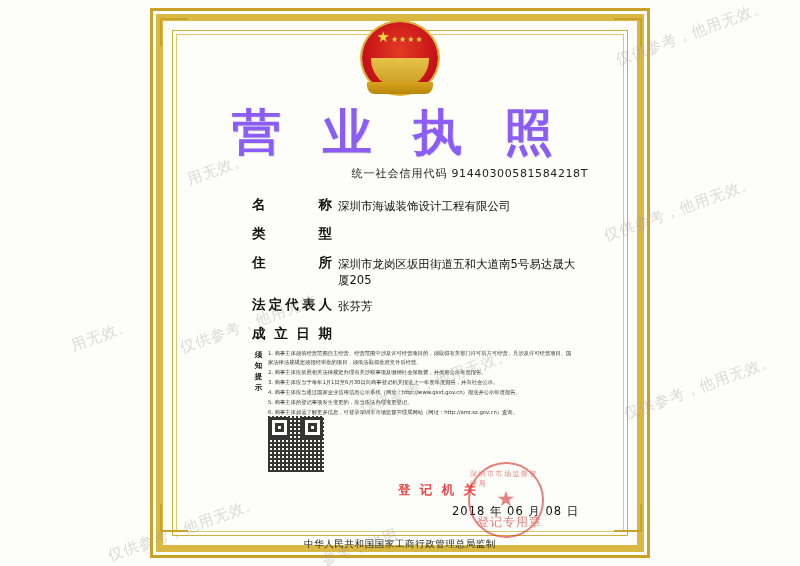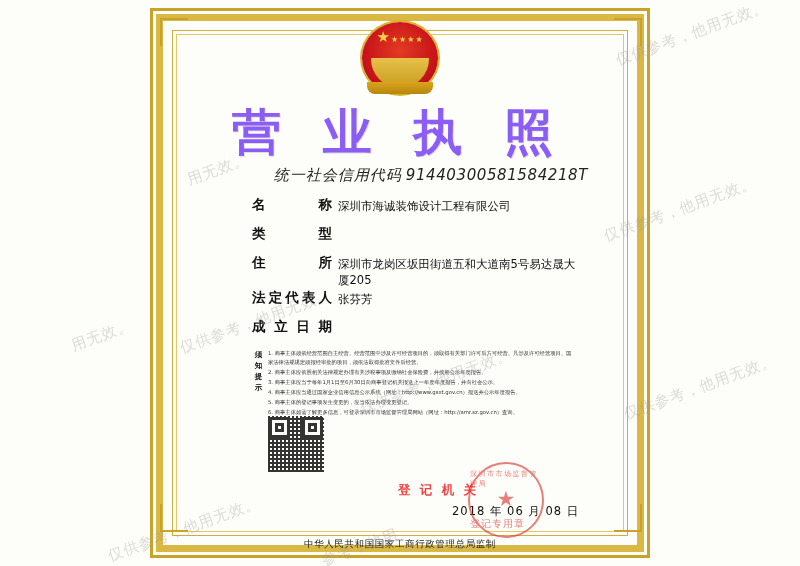--- a/index.html
+++ b/index.html
@@ -128,25 +128,24 @@
     letter-spacing: 14px;
     text-indent: 14px;
     color: #8b5cf6;
     text-shadow: 1px 1px 0 rgba(0,0,0,0.12);
   }
 
   .credit-code {
     position: absolute;
     right: 212px;
     top: 166px;
-    font-size: 15px;
+    font-size: 11px;
     color: #222;
     letter-spacing: 0.3px;
     white-space: nowrap;
-    font-style: italic;
   }
   .credit-code .label { letter-spacing: 1px; }
   .credit-code .value { margin-left: 4px; letter-spacing: 0.6px; }
 
   
   .fields {
     position: absolute;
     left: 252px;
     top: 196px;
     width: 330px;
@@ -168,21 +167,21 @@
     padding-right: 6px;
     box-sizing: border-box;
   }
   .row .v {
     flex: 1;
     font-size: 11.5px;
     color: #111;
     line-height: 16px;
     padding-top: 2px;
   }
-  .row.tall { margin-bottom: 1px; }
+  .row.tall { margin-bottom: 8px; }
 
   
   .notice {
     position: absolute;
     left: 252px;
     top: 349px;
     width: 320px;
     display: flex;
     align-items: flex-start;
   }
@@ -268,22 +267,22 @@
   }
   .seal .seal-top {
     position: absolute;
     left: 0; right: 0; top: 5px;
     font-size: 7px;
     letter-spacing: 1.5px;
   }
   .seal .seal-bottom {
     position: absolute;
     left: 0; right: 0; bottom: 5px;
-    text-align: left;
-    font-size: 10px;
+    text-align: right;
+    font-size: 12px;
     letter-spacing: 1px;
     margin-top: 20px;
   }
 
   .footer {
     position: absolute;
     left: 0; right: 0;
     top: 538px;
     text-align: center;
     font-size: 9.5px;

